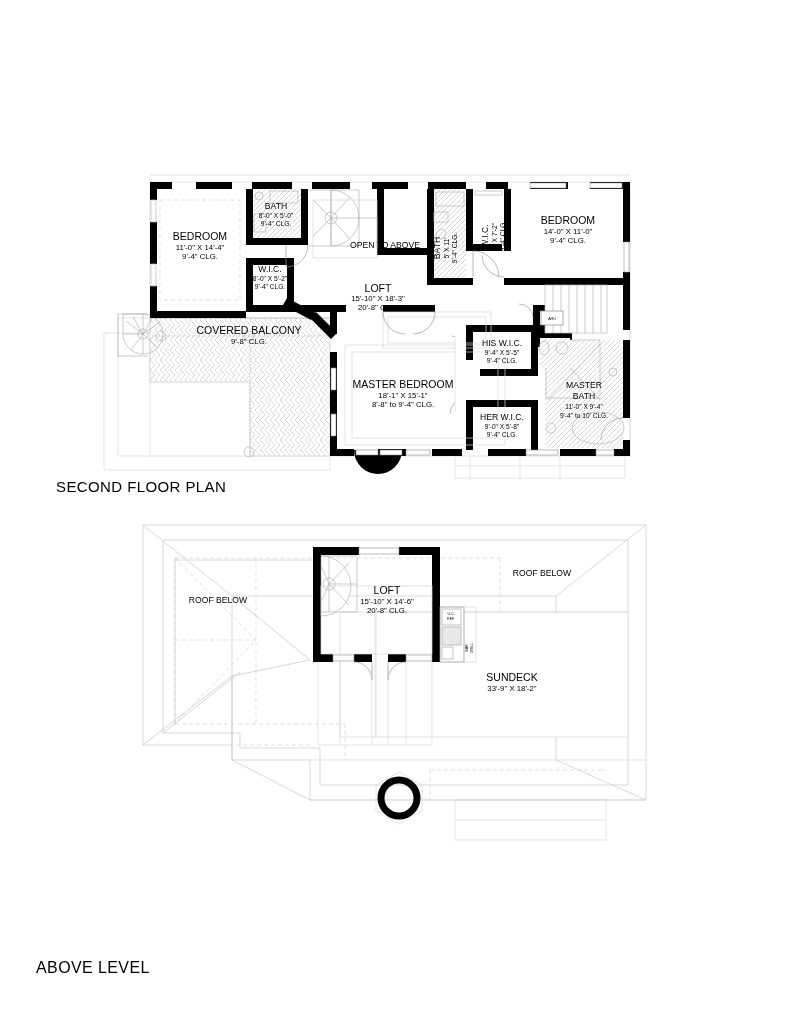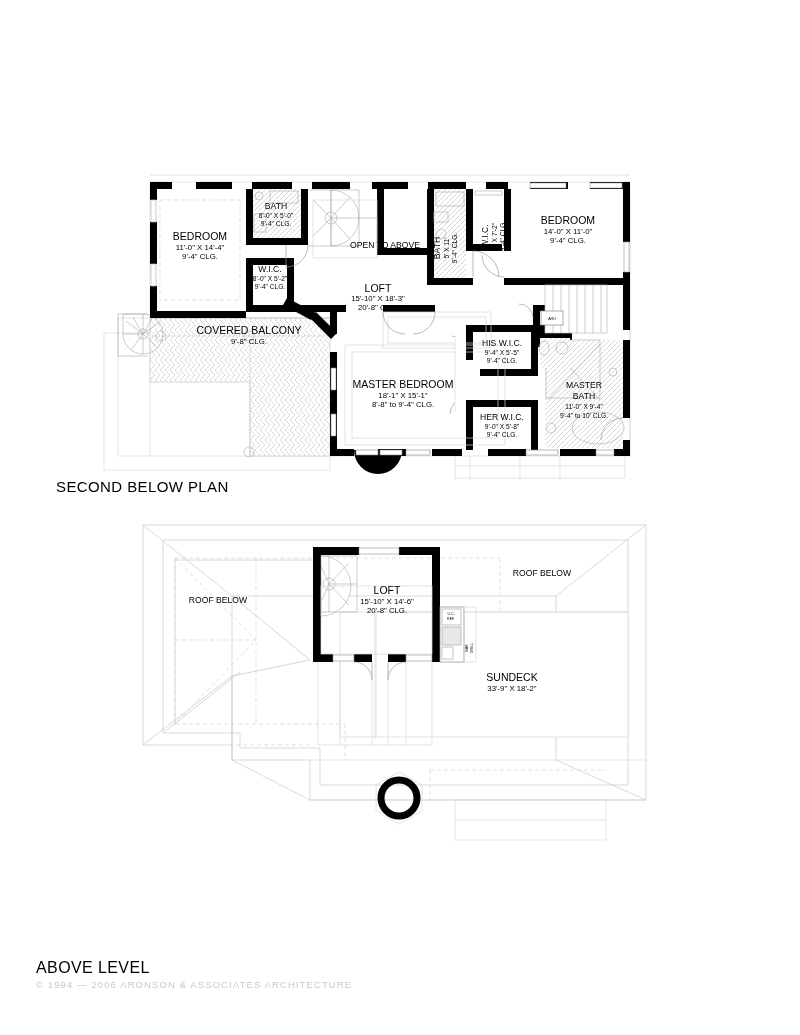--- a/index.html
+++ b/index.html
@@ -415,19 +415,18 @@
       <text class="rm-name-sm" x="542" y="576">ROOF BELOW</text>
       <text class="rm-name" x="387" y="594">LOFT</text>
       <text class="rm-dim" x="387" y="604">15'-10" X 14'-6"</text>
       <text class="rm-dim" x="387" y="613">20'-8" CLG.</text>
       <text class="rm-name" x="512" y="681">SUNDECK</text>
       <text class="rm-dim" x="512" y="691">33'-9" X 18'-2"</text>
     </g>
   </g>
 </svg>
 
-<div class="plan-label" id="second-floor-label">SECOND BELOW PLAN</div>
+<div class="plan-label" id="second-floor-label">SECOND FLOOR PLAN</div>
 
 <div class="plan-label" id="upper-level-label">ABOVE LEVEL</div>
 
-<div class="plan-label" id="copyright">© 1994  —  2006  ARONSON  &amp;  ASSOCIATES  ARCHITECTURE</div>
 
 </div>
 
 </body></html>

